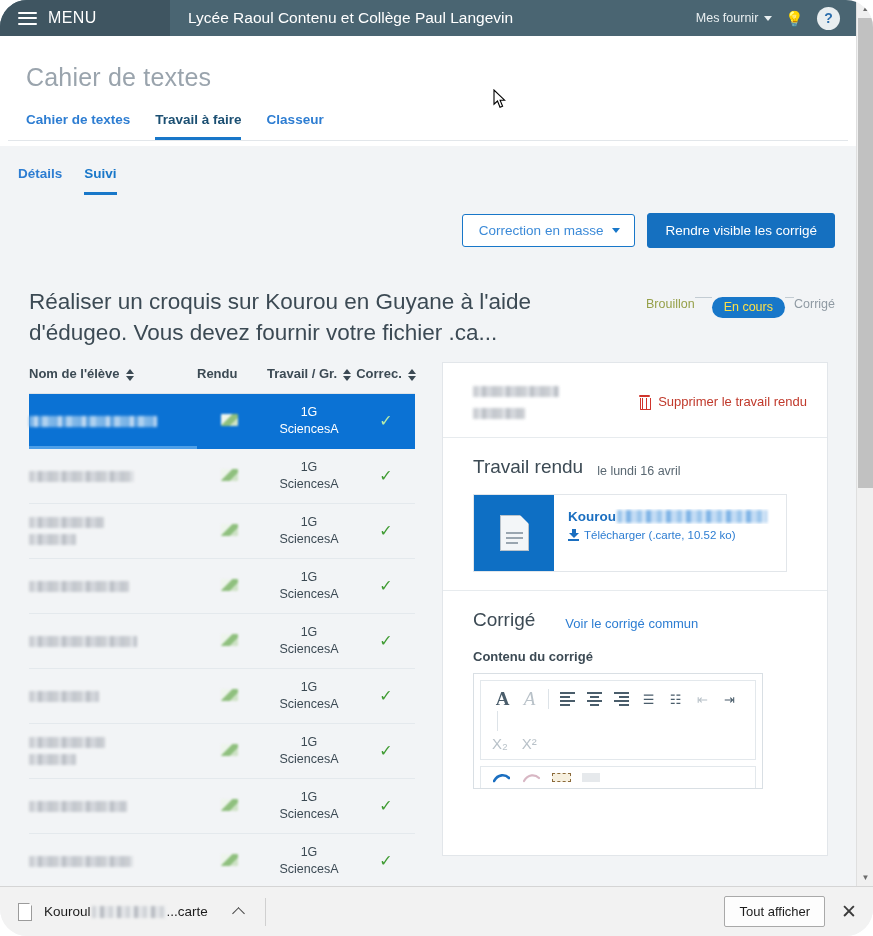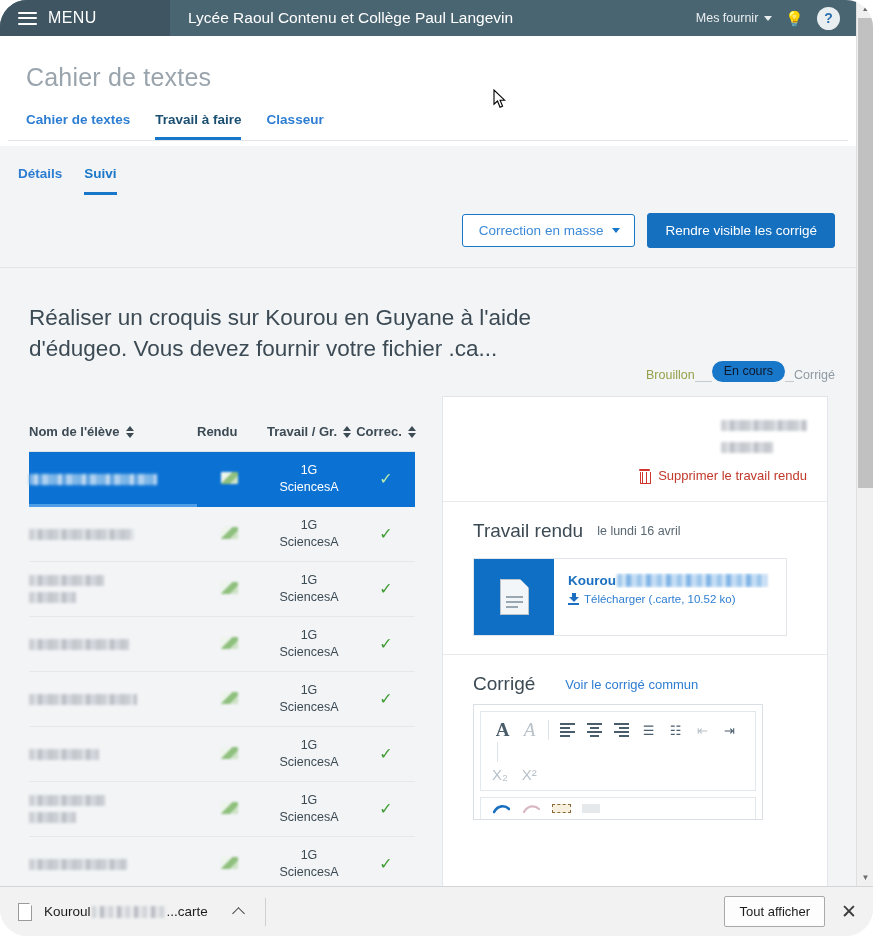--- a/index.html
+++ b/index.html
@@ -190,57 +190,56 @@
   .btn-primary {
     background: #1570c0;
     border: 1px solid #1570c0;
     color: #ffffff;
     padding: 9px 17px;
   }
 
   
   .main {
     position: absolute;
-    top: 280px; left: 0;
+    top: 264px; left: 0;
     width: 856px;
     height: 617px;
     background: #f2f4f6;
     overflow: hidden;
   }
   .assignment-head {
     display: flex;
     padding: 22px 21px 0 29px;
     align-items: flex-start;
   }
   .assignment-title {
     font-size: 22.5px;
     line-height: 31px;
     color: #3c4a54;
     font-weight: 400;
     max-width: 530px;
   }
   .status-track {
     margin-left: auto;
-    display: flex; align-items: flex-end;
+    display: flex; align-items: flex-start;
     padding-top: 11px;
   }
   .status-step {
     font-size: 12.5px;
     white-space: nowrap;
   }
   .status-step.draft { color: #96a04a; }
   .status-step.done { color: #8f9aa3; }
   .status-pill {
     background: #1877c9;
-    color: #0f172a;
+    color: #fde047;
     font-size: 12.5px;
     border-radius: 11px;
     padding: 3px 12px 4px;
     white-space: nowrap;
-    margin-top: 48px;
   }
   .track-line {
     width: 17px; height: 1px; background: #c3ccd3;
   }
   .track-line.short { width: 9px; }
 
   
   .content-cols {
     display: flex;
     padding: 14px 21px 0 29px;
@@ -255,21 +254,21 @@
   table.students th {
     font-size: 13px;
     color: #3c4a54;
     font-weight: 700;
     text-align: left;
     padding: 4px 0 12px 0;
     border-bottom: 1px solid #dfe4e8;
     white-space: nowrap;
     cursor: pointer;
   }
-  .th-inner { display: flex; align-items: center; gap: 6px; margin-top: 24px; }
+  .th-inner { display: flex; align-items: flex-end; gap: 6px; }
   .th-center .th-inner { justify-content: center; }
   .sortarrows {
     display: inline-flex; flex-direction: column; gap: 2px; line-height: 0;
   }
   .sortarrows i {
     display: block; width: 0; height: 0;
     border-left: 4px solid transparent;
     border-right: 4px solid transparent;
   }
   .sortarrows i.up { border-bottom: 5px solid #3c4a54; }
@@ -340,23 +339,22 @@
     border: 1px solid #e2e6ea;
     height: 494px;
     overflow: hidden;
     position: relative;
   }
   .detail-block {
     padding: 18px 20px 18px 30px;
     border-bottom: 1px solid #e7ebee;
   }
   .detail-top {
-    display: flex; align-items: flex-end; gap: 12px;
+    display: flex; align-items: center; gap: 12px;
     min-height: 58px;
-    flex-direction: column;
   }
   .student-id { display: flex; flex-direction: column; gap: 11px; padding-top: 5px; }
   .delete-link {
     margin-left: auto;
     color: #c0392b;
     font-size: 13px;
     display: flex; align-items: center; gap: 7px;
     cursor: pointer;
     padding-top: 3px;
   }
@@ -371,21 +369,21 @@
     content: ""; position: absolute; top: 3px; left: 2px; width: 9px; height: 11px;
     border: 1.5px solid #d0342c; border-top: none;
     border-radius: 0 0 1px 1px;
     background: repeating-linear-gradient(90deg, transparent 0 1.5px, #d0342c 1.5px 2.5px, transparent 2.5px 4px);
   }
 
   .sec-title {
     font-size: 19px;
     color: #3c4a54;
     font-weight: 400;
-    display: flex; align-items: center; gap: 14px;
+    display: flex; align-items: flex-end; gap: 14px;
   }
   .sec-sub { font-size: 12.5px; color: #5a6872; }
   .link-blue { color: #2d7dd2; font-size: 13px; cursor: pointer; margin-left: 16px; }
 
   .file-card {
     margin-top: 16px;
     display: flex;
     border: 1px solid #e2e6ea;
     width: 314px;
     height: 78px;
@@ -819,20 +817,21 @@
               </div>
             </div>
           </div>
         </div>
 
         <div class="detail-block" style="border-bottom:none">
           <div class="sec-title">
             <span>Corrigé</span>
             <span class="link-blue">Voir le corrigé commun</span>
           </div>
+          <div class="editor-label">Contenu du corrigé</div>
 
           <div class="editor-box">
             <div class="toolbar-rowbox">
               <div class="tb" style="font-weight:700;font-family:'Liberation Serif',serif;font-size:19px">A</div>
               <div class="tb dim" style="font-style:italic;font-family:'Liberation Serif',serif;font-size:19px">A</div>
               <div class="tb sep"></div>
               <div class="tb">
                   <span class="lines l">
                     <i></i>
                     <i></i>

